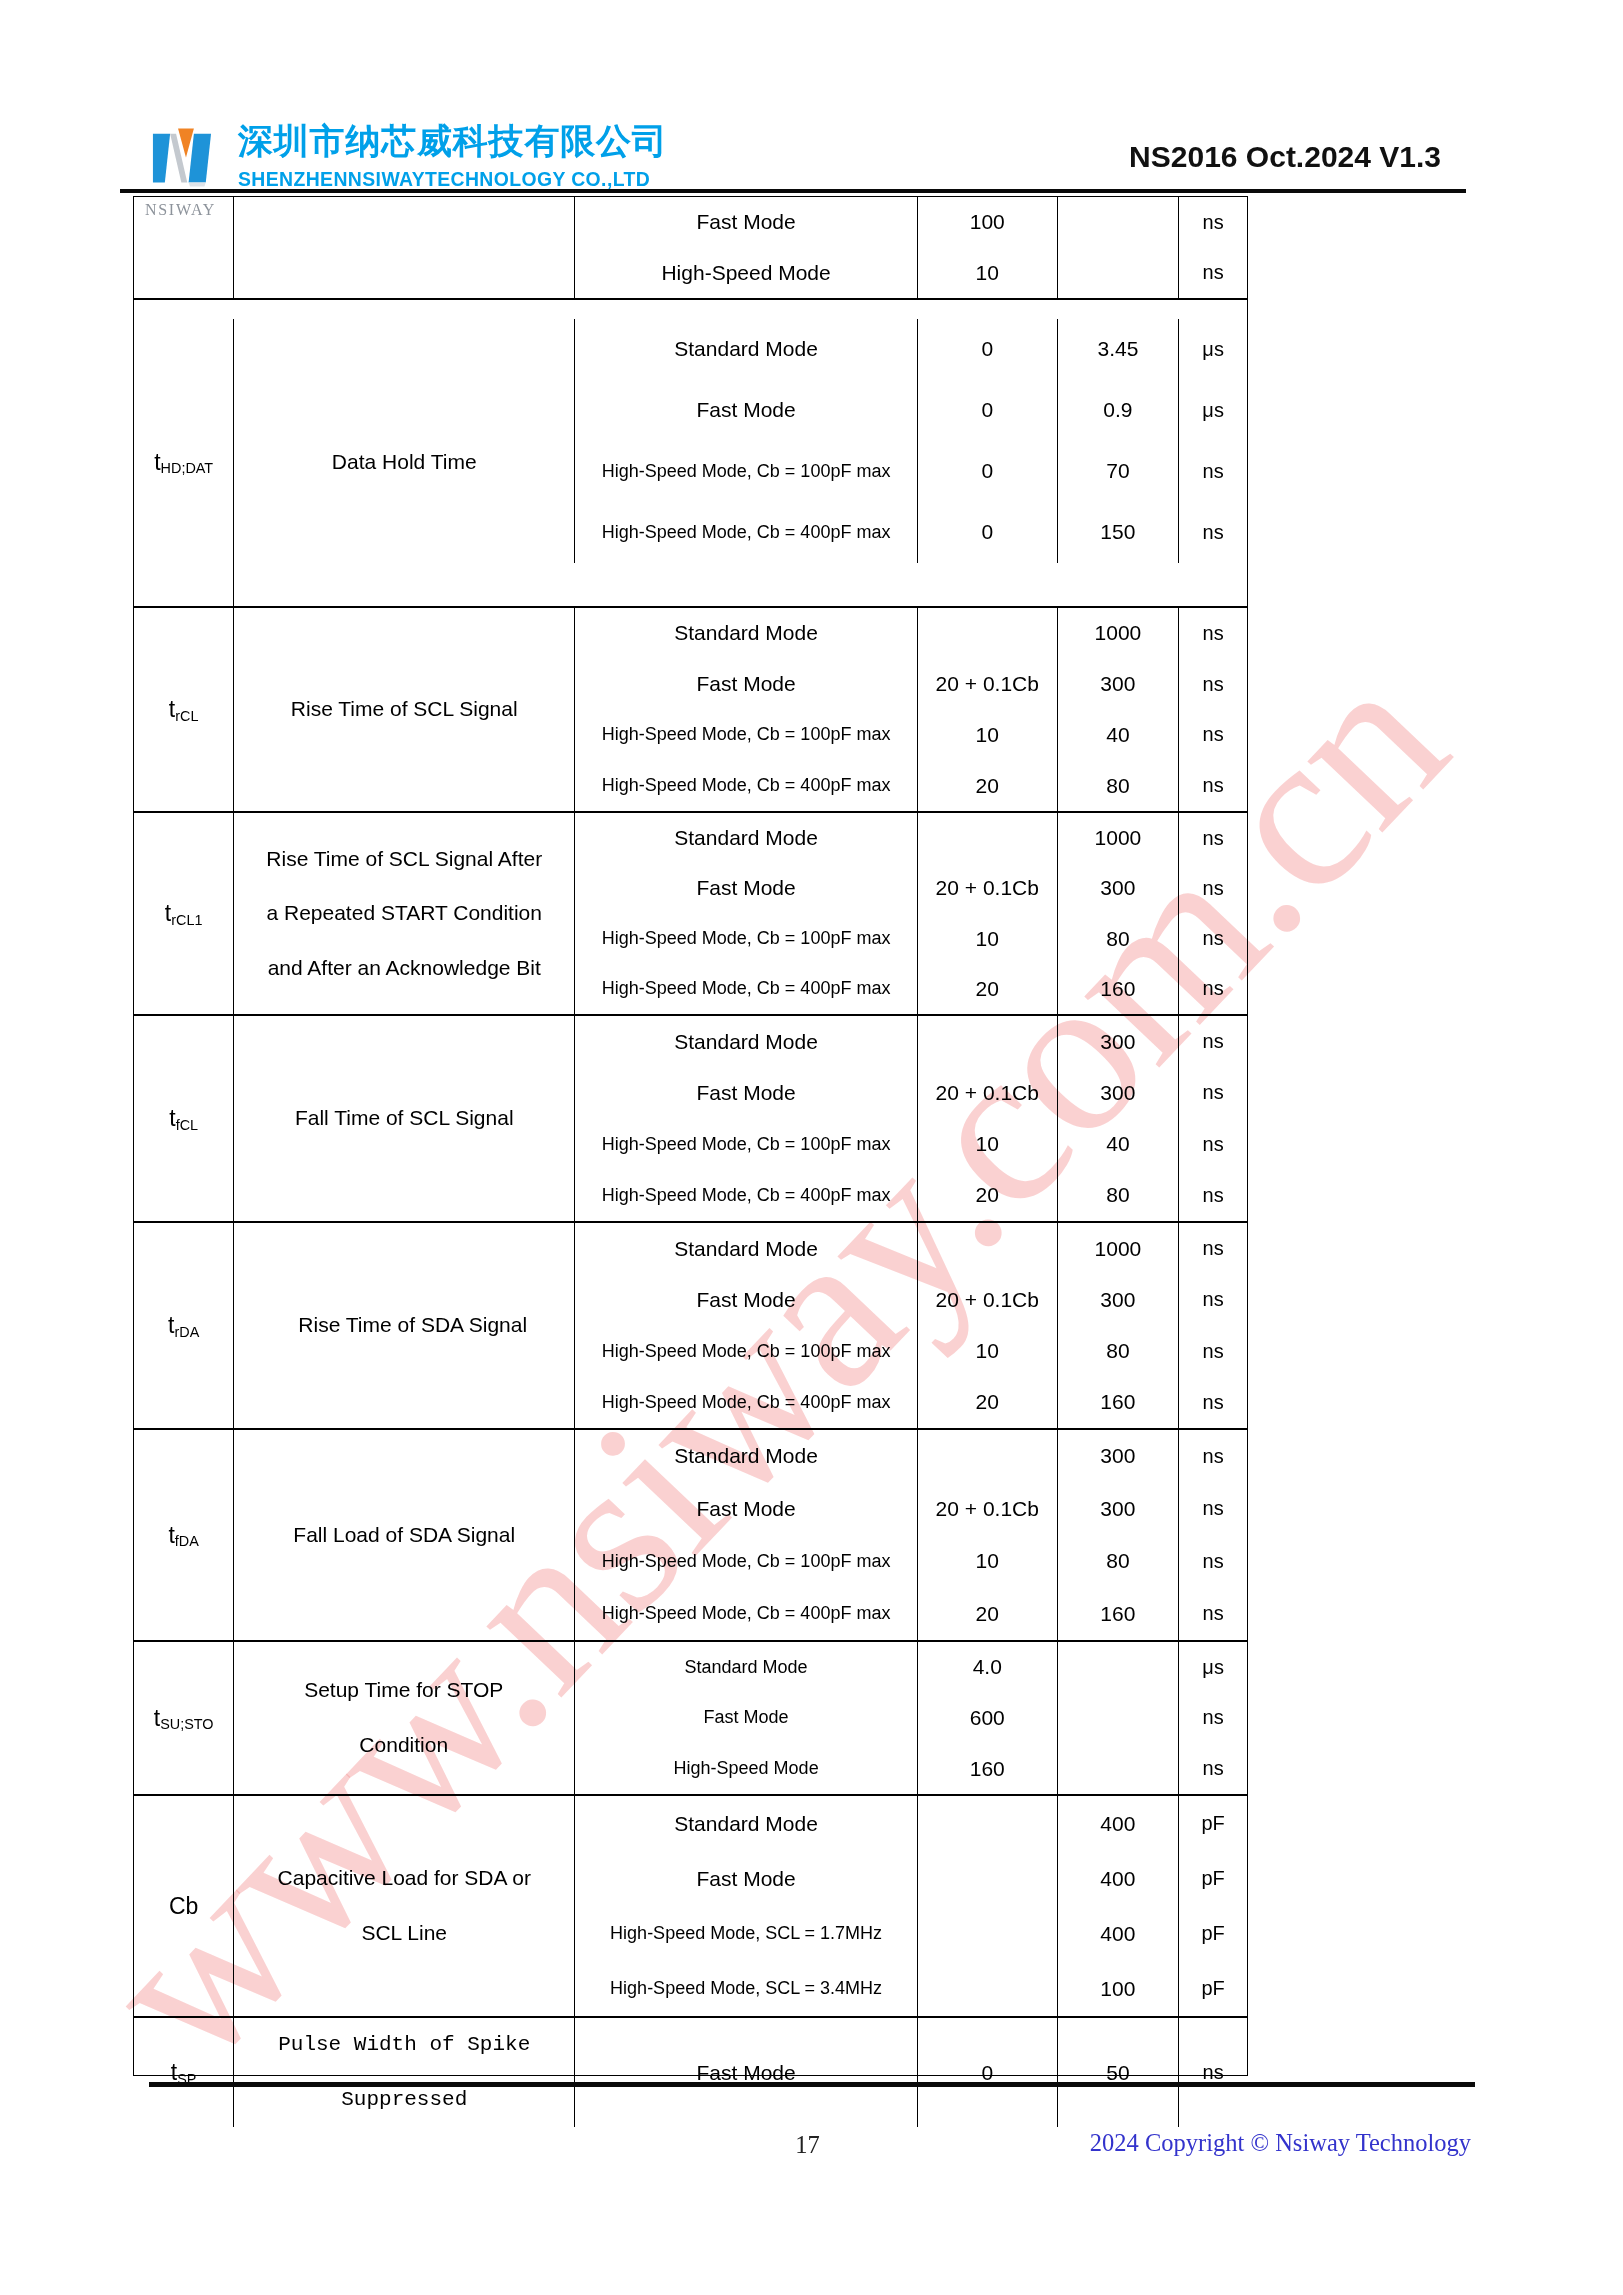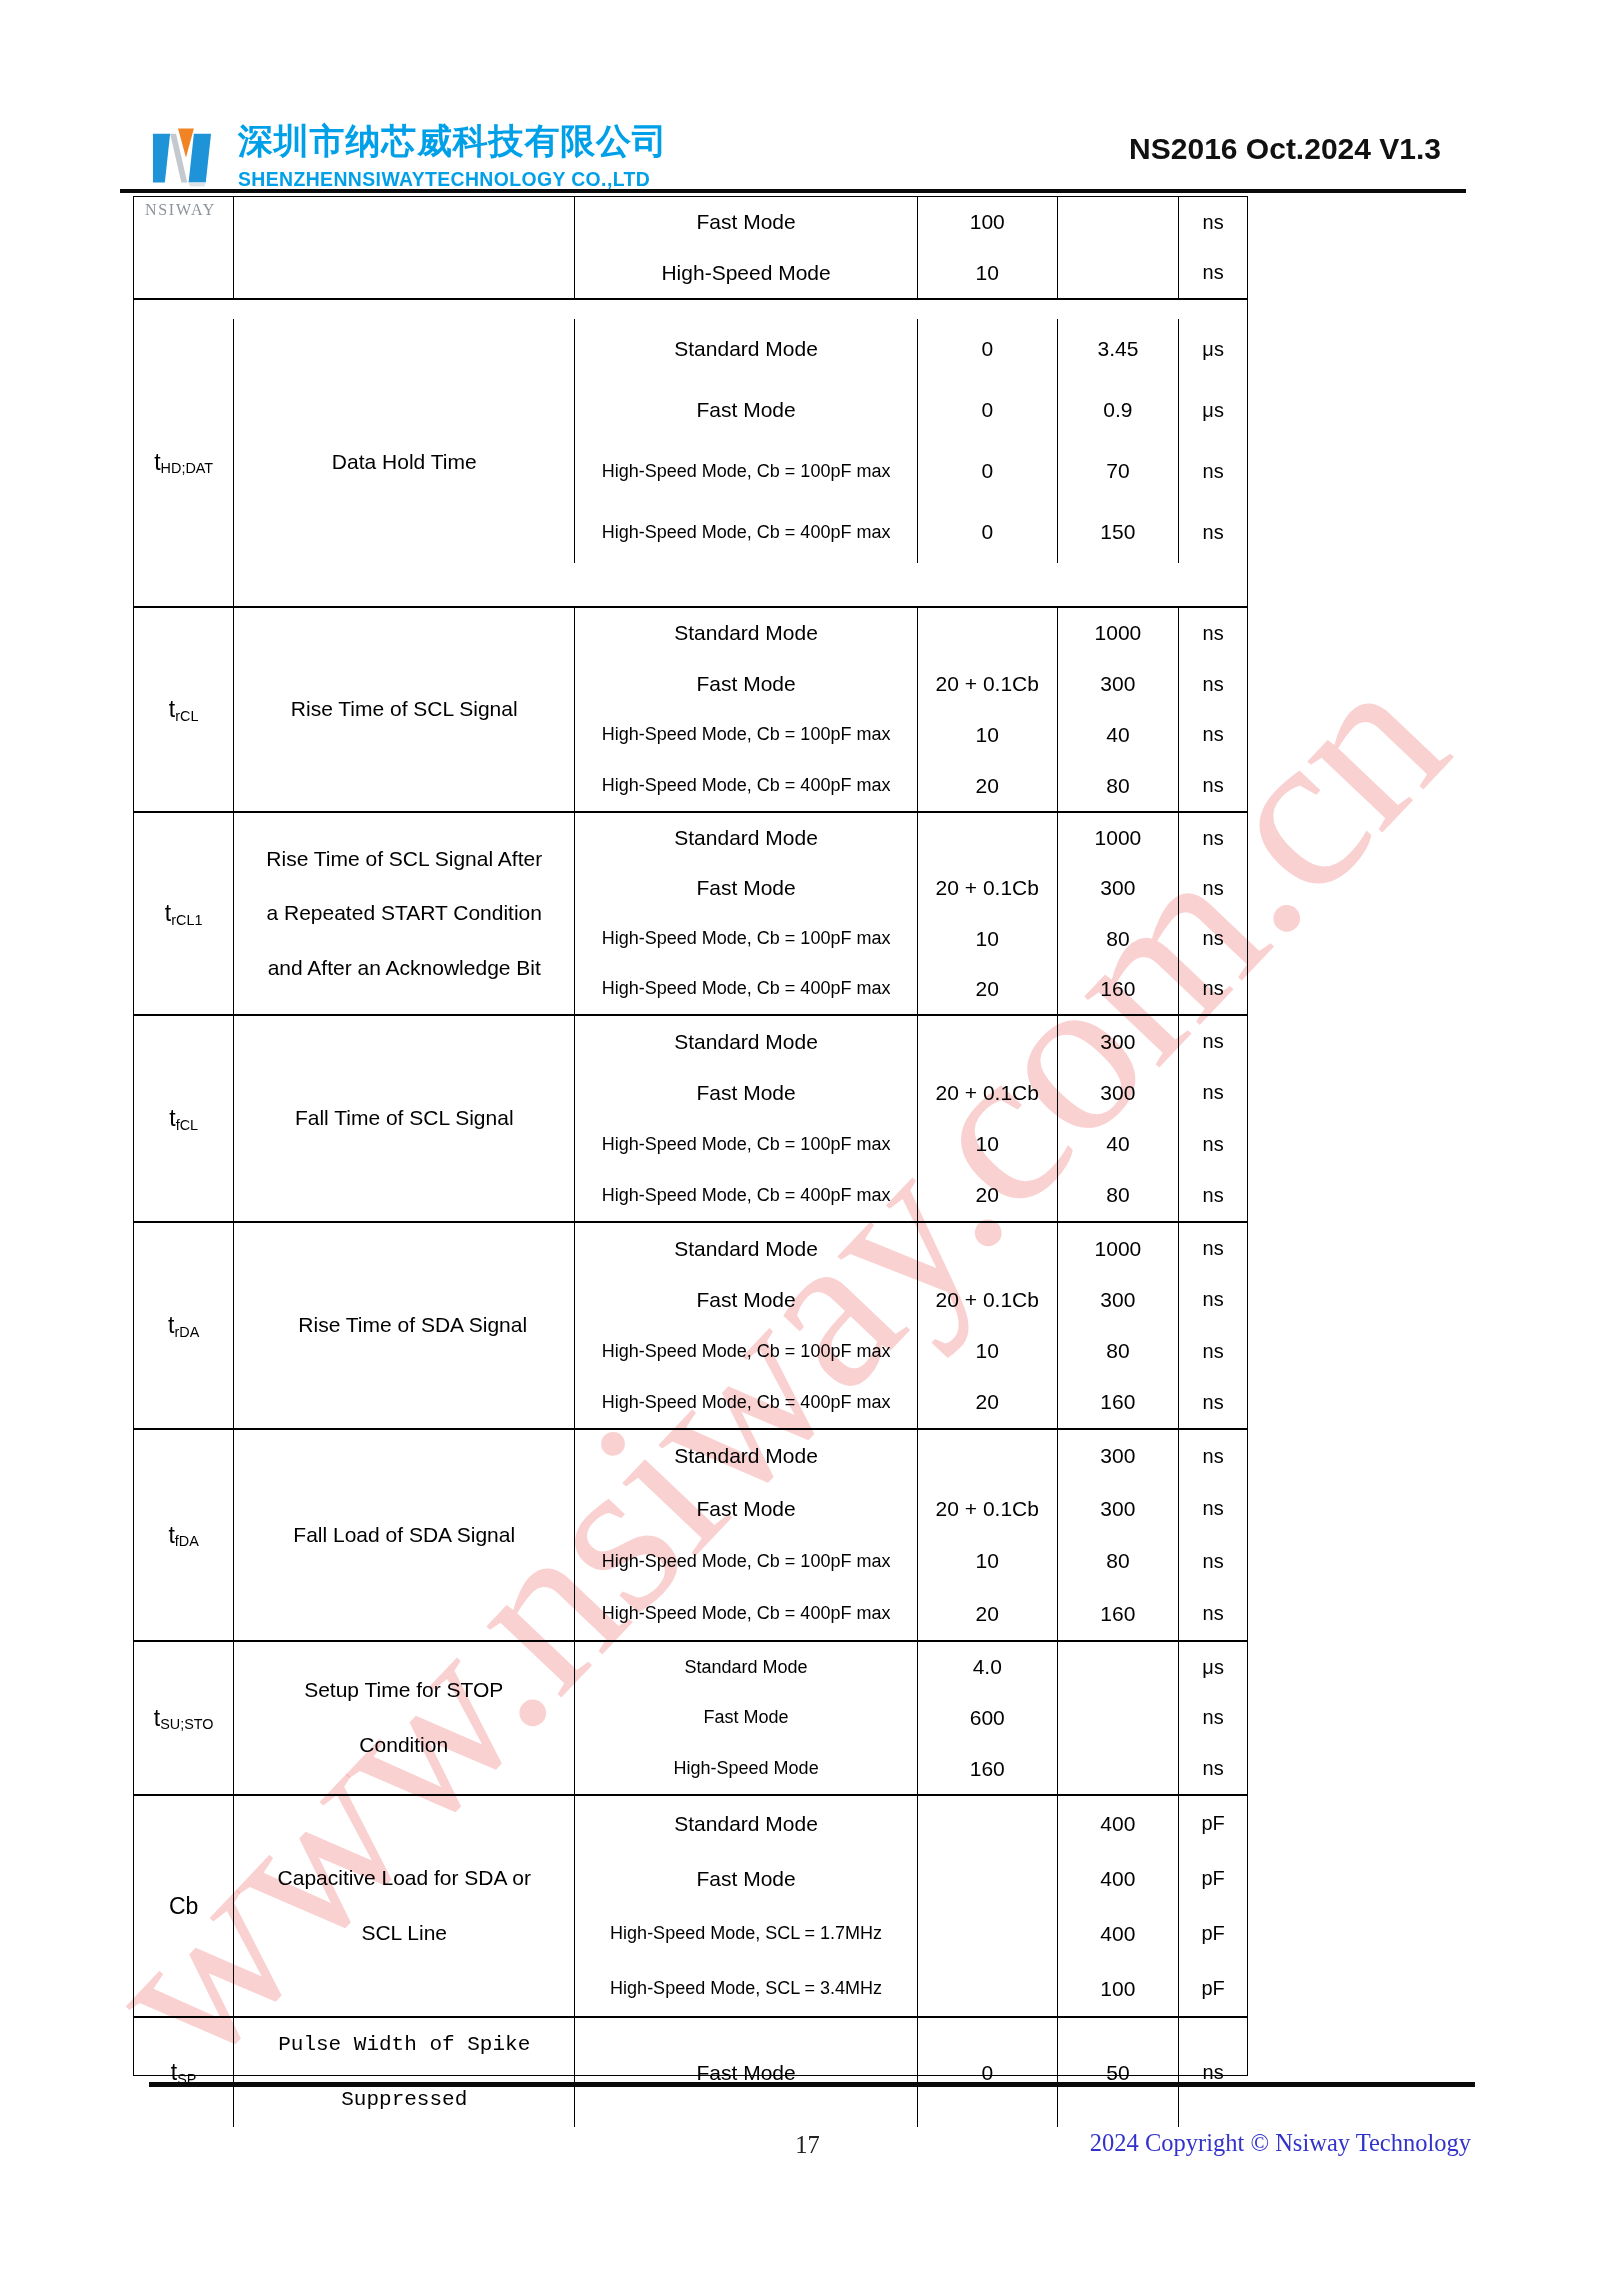--- a/index.html
+++ b/index.html
@@ -10,21 +10,21 @@
         transform-origin:0 0;font-family:"Liberation Serif",serif;font-size:225px;
         white-space:nowrap;color:rgba(242,146,146,0.42);z-index:0;letter-spacing:-2.5px;}
   
   .logo-emblem{position:absolute;left:149px;top:123px;z-index:1;}
   .logo-wordmark{position:absolute;left:140px;top:201px;width:81px;text-align:center;z-index:1;
         font-family:"Liberation Serif",serif;font-size:16px;color:#8d939b;letter-spacing:1.7px;}
   .company-cn{position:absolute;left:238px;top:118px;z-index:1;font-size:35px;font-weight:bold;
         color:#00a0e9;letter-spacing:0.8px;}
   .company-en{position:absolute;left:238px;top:168px;z-index:1;font-size:19.4px;font-weight:bold;
         color:#00a0e9;letter-spacing:0.4px;}
-  .doc-title{position:absolute;left:1015px;top:132px;width:426px;text-align:right;z-index:1;
+  .doc-title{position:absolute;left:1015px;top:140px;width:426px;text-align:right;z-index:1;
         font-size:30px;font-weight:bold;color:#111;}
   .header-rule{position:absolute;left:120px;top:189px;width:1346px;height:4.2px;background:#0a0a0a;z-index:1;}
   
   .spec-table{position:absolute;left:133px;top:196px;width:1115px;z-index:1;
         border:1.7px solid #000;box-sizing:border-box;background:transparent;}
   .group{display:grid;grid-template-columns:146fr 501fr 504fr 205fr 179fr 101fr;
         border-bottom:2.5px solid #000;box-sizing:border-box;}
   .group:last-child{border-bottom:none;}
   .cell{display:flex;align-items:center;justify-content:center;text-align:center;box-sizing:border-box;}
   .sym{grid-column:1;font-size:23px;}

